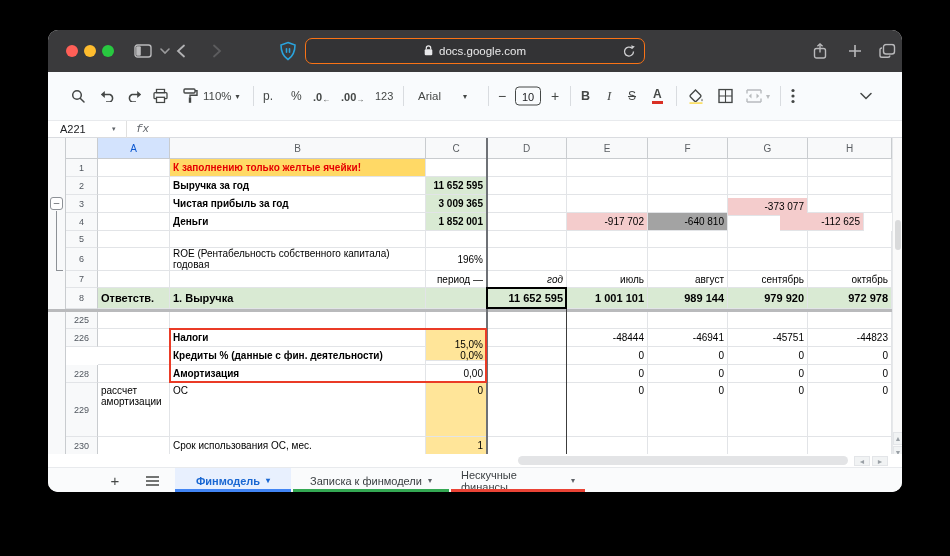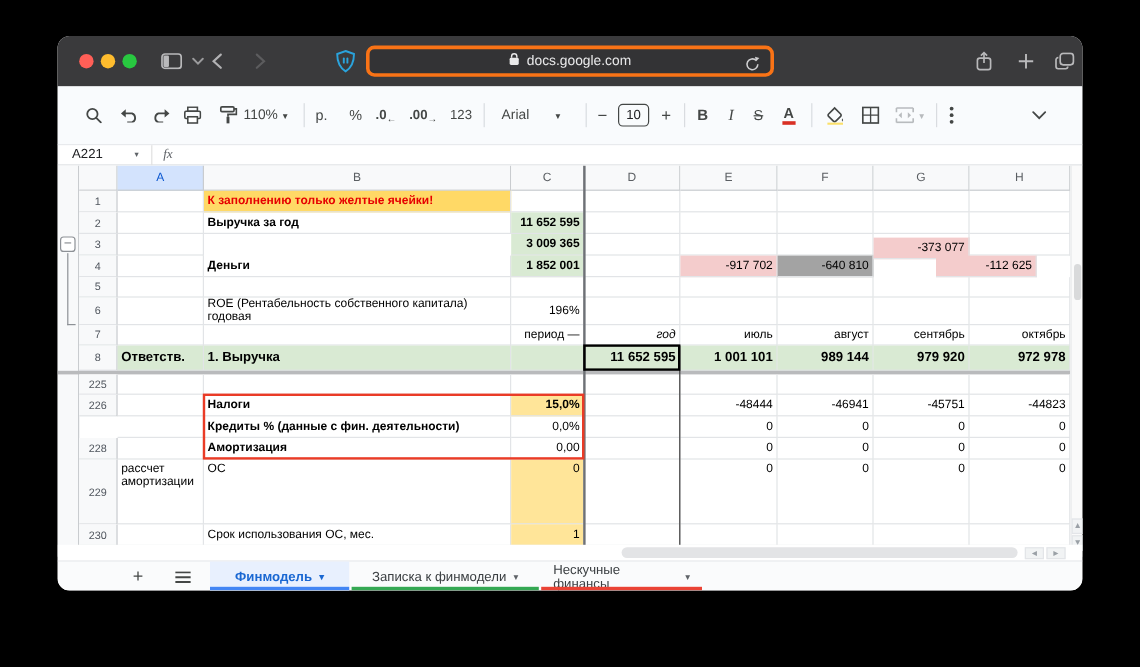--- a/index.html
+++ b/index.html
@@ -4,39 +4,39 @@
 <style>
   * { margin:0; padding:0; box-sizing:border-box; }
   html,body { width:950px; height:556px; background:#000; font-family:"Liberation Sans", sans-serif; overflow:hidden; }
   #stage { position:relative; width:950px; height:556px; background:#000; }
   #window { position:absolute; left:48px; top:30px; width:854px; height:462px; background:#fff; border-radius:10px; overflow:hidden; }
 
   
   #titlebar { position:absolute; left:0; top:0; width:854px; height:42px; background:#3a3a3c; }
   .tl { position:absolute; top:15px; width:12px; height:12px; border-radius:50%; }
   .ticon { position:absolute; top:50%; transform:translateY(-50%); display:flex; align-items:center; justify-content:center; }
-  #urlbar { position:absolute; left:257px; top:8px; width:340px; height:26px; background:#333335; border:3px solid #f97316; border-radius:7px; display:flex; align-items:center; justify-content:center; color:#e9e9ea; font-size:11.5px; }
+  #urlbar { position:absolute; left:257px; top:8px; width:340px; height:26px; background:#333335; border:1px solid #f97316; border-radius:7px; display:flex; align-items:center; justify-content:center; color:#e9e9ea; font-size:11.5px; }
   #urlbar .lock { margin-right:6px; }
   #reload { position:absolute; right:8px; top:5px; }
 
   
   #gtoolbar { position:absolute; left:0; top:42px; width:854px; height:48px; background:#f9fbfd; }
   .titem { position:absolute; top:50%; transform:translateY(-50%); color:#444746; font-size:11.5px; display:flex; align-items:center; cursor:default; }
   .tsep { position:absolute; top:14px; width:1px; height:20px; background:#d9dce0; }
   .caret { font-size:8px; color:#444746; margin-left:4px; }
   .fsbox { width:26px; height:19px; border:1.5px solid #444746; border-radius:4px; display:flex; align-items:center; justify-content:center; font-size:11px; color:#202124; }
   .tbold { font-weight:bold; font-size:12.5px; }
   .tital { font-style:italic; font-family:"Liberation Serif", serif; font-size:13px; }
   .tstrike { text-decoration:line-through; font-size:12px; }
   .tA { font-size:12px; font-weight:bold; border-bottom:3px solid #d93025; padding:0 1px; line-height:13px; }
   .disabled { color:#b8bbbe; }
 
   
   #fbar { position:absolute; left:0; top:90px; width:854px; height:18px; background:#fff; border-top:1px solid #e8eaed; border-bottom:1px solid #dadce0; font-size:11px; color:#202124; }
-  #fbar .fx { font-style:italic; color:#5f6368; font-family:Liberation Serif, serif; }
+  #fbar .fx { font-style:italic; color:#5f6368; font-family:Liberation Mono, monospace; }
 
   
   #gridwrap { position:absolute; left:0; top:108px; width:844px; height:326px; overflow:hidden; background:#fff; }
   .cell { position:absolute; border-right:1px solid #e2e4e7; border-bottom:1px solid #e2e4e7; font-size:10px; color:#000; padding:0 3px; display:flex; align-items:center; overflow:hidden; white-space:nowrap; }
   .hcell { background:#f8f9fa; color:#5b5f63; font-size:10px; justify-content:center; border-right:1px solid #c9cccf; border-bottom:1px solid #c9cccf; }
   .rnum { background:#f8f9fa; color:#50565e; font-size:9px; justify-content:center; border-right:1px solid #c9cccf; }
   .ov { position:absolute; pointer-events:none; }
 
   
   .sb-strip { position:absolute; background:#fafafa; }
@@ -262,20 +262,21 @@
         <div class="cell" style="left: 50px; top: 39px; width: 72px; height: 18px;"></div>
         <div class="cell" style="left: 122px; top: 39px; width: 256px; height: 18px; justify-content: flex-start; font-weight: bold;">Выручка за год</div>
         <div class="cell" style="left: 378px; top: 39px; width: 61px; height: 18px; justify-content: flex-end; font-weight: bold; background: rgb(217, 234, 211);">11 652 595</div>
         <div class="cell" style="left: 439px; top: 39px; width: 80px; height: 18px;"></div>
         <div class="cell" style="left: 519px; top: 39px; width: 81px; height: 18px;"></div>
         <div class="cell" style="left: 600px; top: 39px; width: 80px; height: 18px;"></div>
         <div class="cell" style="left: 680px; top: 39px; width: 80px; height: 18px;"></div>
         <div class="cell" style="left: 760px; top: 39px; width: 84px; height: 18px;"></div>
         <div class="cell rnum" style="left: 18px; top: 57px; width: 32px; height: 18px;">3</div>
         <div class="cell" style="left: 50px; top: 57px; width: 72px; height: 18px;"></div>
+        <div class="cell" style="left: 122px; top: 57px; width: 256px; height: 18px; justify-content: flex-start; font-weight: bold;">Чистая прибыль за год</div>
         <div class="cell" style="left: 378px; top: 57px; width: 61px; height: 18px; justify-content: flex-end; font-weight: bold; background: rgb(217, 234, 211);">3 009 365</div>
         <div class="cell" style="left: 439px; top: 57px; width: 80px; height: 18px;"></div>
         <div class="cell" style="left: 519px; top: 57px; width: 81px; height: 18px;"></div>
         <div class="cell" style="left: 600px; top: 57px; width: 80px; height: 18px;"></div>
         <div class="cell" style="left: 680px; top: 57px; width: 80px; height: 18px;"></div>
         <div class="cell" style="left: 760px; top: 57px; width: 84px; height: 18px;"></div>
         <div class="cell rnum" style="left: 18px; top: 75px; width: 32px; height: 18px;">4</div>
         <div class="cell" style="left: 50px; top: 75px; width: 72px; height: 18px;"></div>
         <div class="cell" style="left: 122px; top: 75px; width: 256px; height: 18px; justify-content: flex-start; font-weight: bold;">Деньги</div>
         <div class="cell" style="left: 378px; top: 75px; width: 61px; height: 18px; justify-content: flex-end; font-weight: bold; background: rgb(217, 234, 211);">1 852 001</div>
@@ -326,21 +327,21 @@
         <div class="cell" style="left: 122px; top: 174px; width: 256px; height: 17px;"></div>
         <div class="cell" style="left: 378px; top: 174px; width: 61px; height: 17px;"></div>
         <div class="cell" style="left: 439px; top: 174px; width: 80px; height: 17px;"></div>
         <div class="cell" style="left: 519px; top: 174px; width: 81px; height: 17px;"></div>
         <div class="cell" style="left: 600px; top: 174px; width: 80px; height: 17px;"></div>
         <div class="cell" style="left: 680px; top: 174px; width: 80px; height: 17px;"></div>
         <div class="cell" style="left: 760px; top: 174px; width: 84px; height: 17px;"></div>
         <div class="cell rnum" style="left: 18px; top: 191px; width: 32px; height: 18px;">226</div>
         <div class="cell" style="left: 50px; top: 191px; width: 72px; height: 18px;"></div>
         <div class="cell" style="left: 122px; top: 191px; width: 256px; height: 18px; justify-content: flex-start; font-weight: bold;">Налоги</div>
-        <div class="cell" style="left: 378px; top: 191px; width: 61px; height: 18px; justify-content: flex-end; background: rgb(255, 229, 153); font-weight: bold;">15,0%</div>
+        <div class="cell" style="left: 378px; top: 191px; width: 61px; height: 32px; justify-content: flex-end; background: rgb(255, 229, 153);">15,0%</div>
         <div class="cell" style="left: 439px; top: 191px; width: 80px; height: 18px;"></div>
         <div class="cell" style="left: 519px; top: 191px; width: 81px; height: 18px; justify-content: flex-end;">-48444</div>
         <div class="cell" style="left: 600px; top: 191px; width: 80px; height: 18px; justify-content: flex-end;">-46941</div>
         <div class="cell" style="left: 680px; top: 191px; width: 80px; height: 18px; justify-content: flex-end;">-45751</div>
         <div class="cell" style="left: 760px; top: 191px; width: 84px; height: 18px; justify-content: flex-end;">-44823</div>
         <div class="cell rnum" style="left: 18px; top: 209px; width: 32px; height: 18px; margin-top: 18px;">227</div>
         <div class="cell" style="left: 50px; top: 209px; width: 72px; height: 18px;"></div>
         <div class="cell" style="left: 122px; top: 209px; width: 256px; height: 18px; justify-content: flex-start; font-weight: bold;">Кредиты % (данные с фин. деятельности)</div>
         <div class="cell" style="left: 378px; top: 209px; width: 61px; height: 18px; justify-content: flex-end;">0,0%</div>
         <div class="cell" style="left: 439px; top: 209px; width: 80px; height: 18px;"></div>

